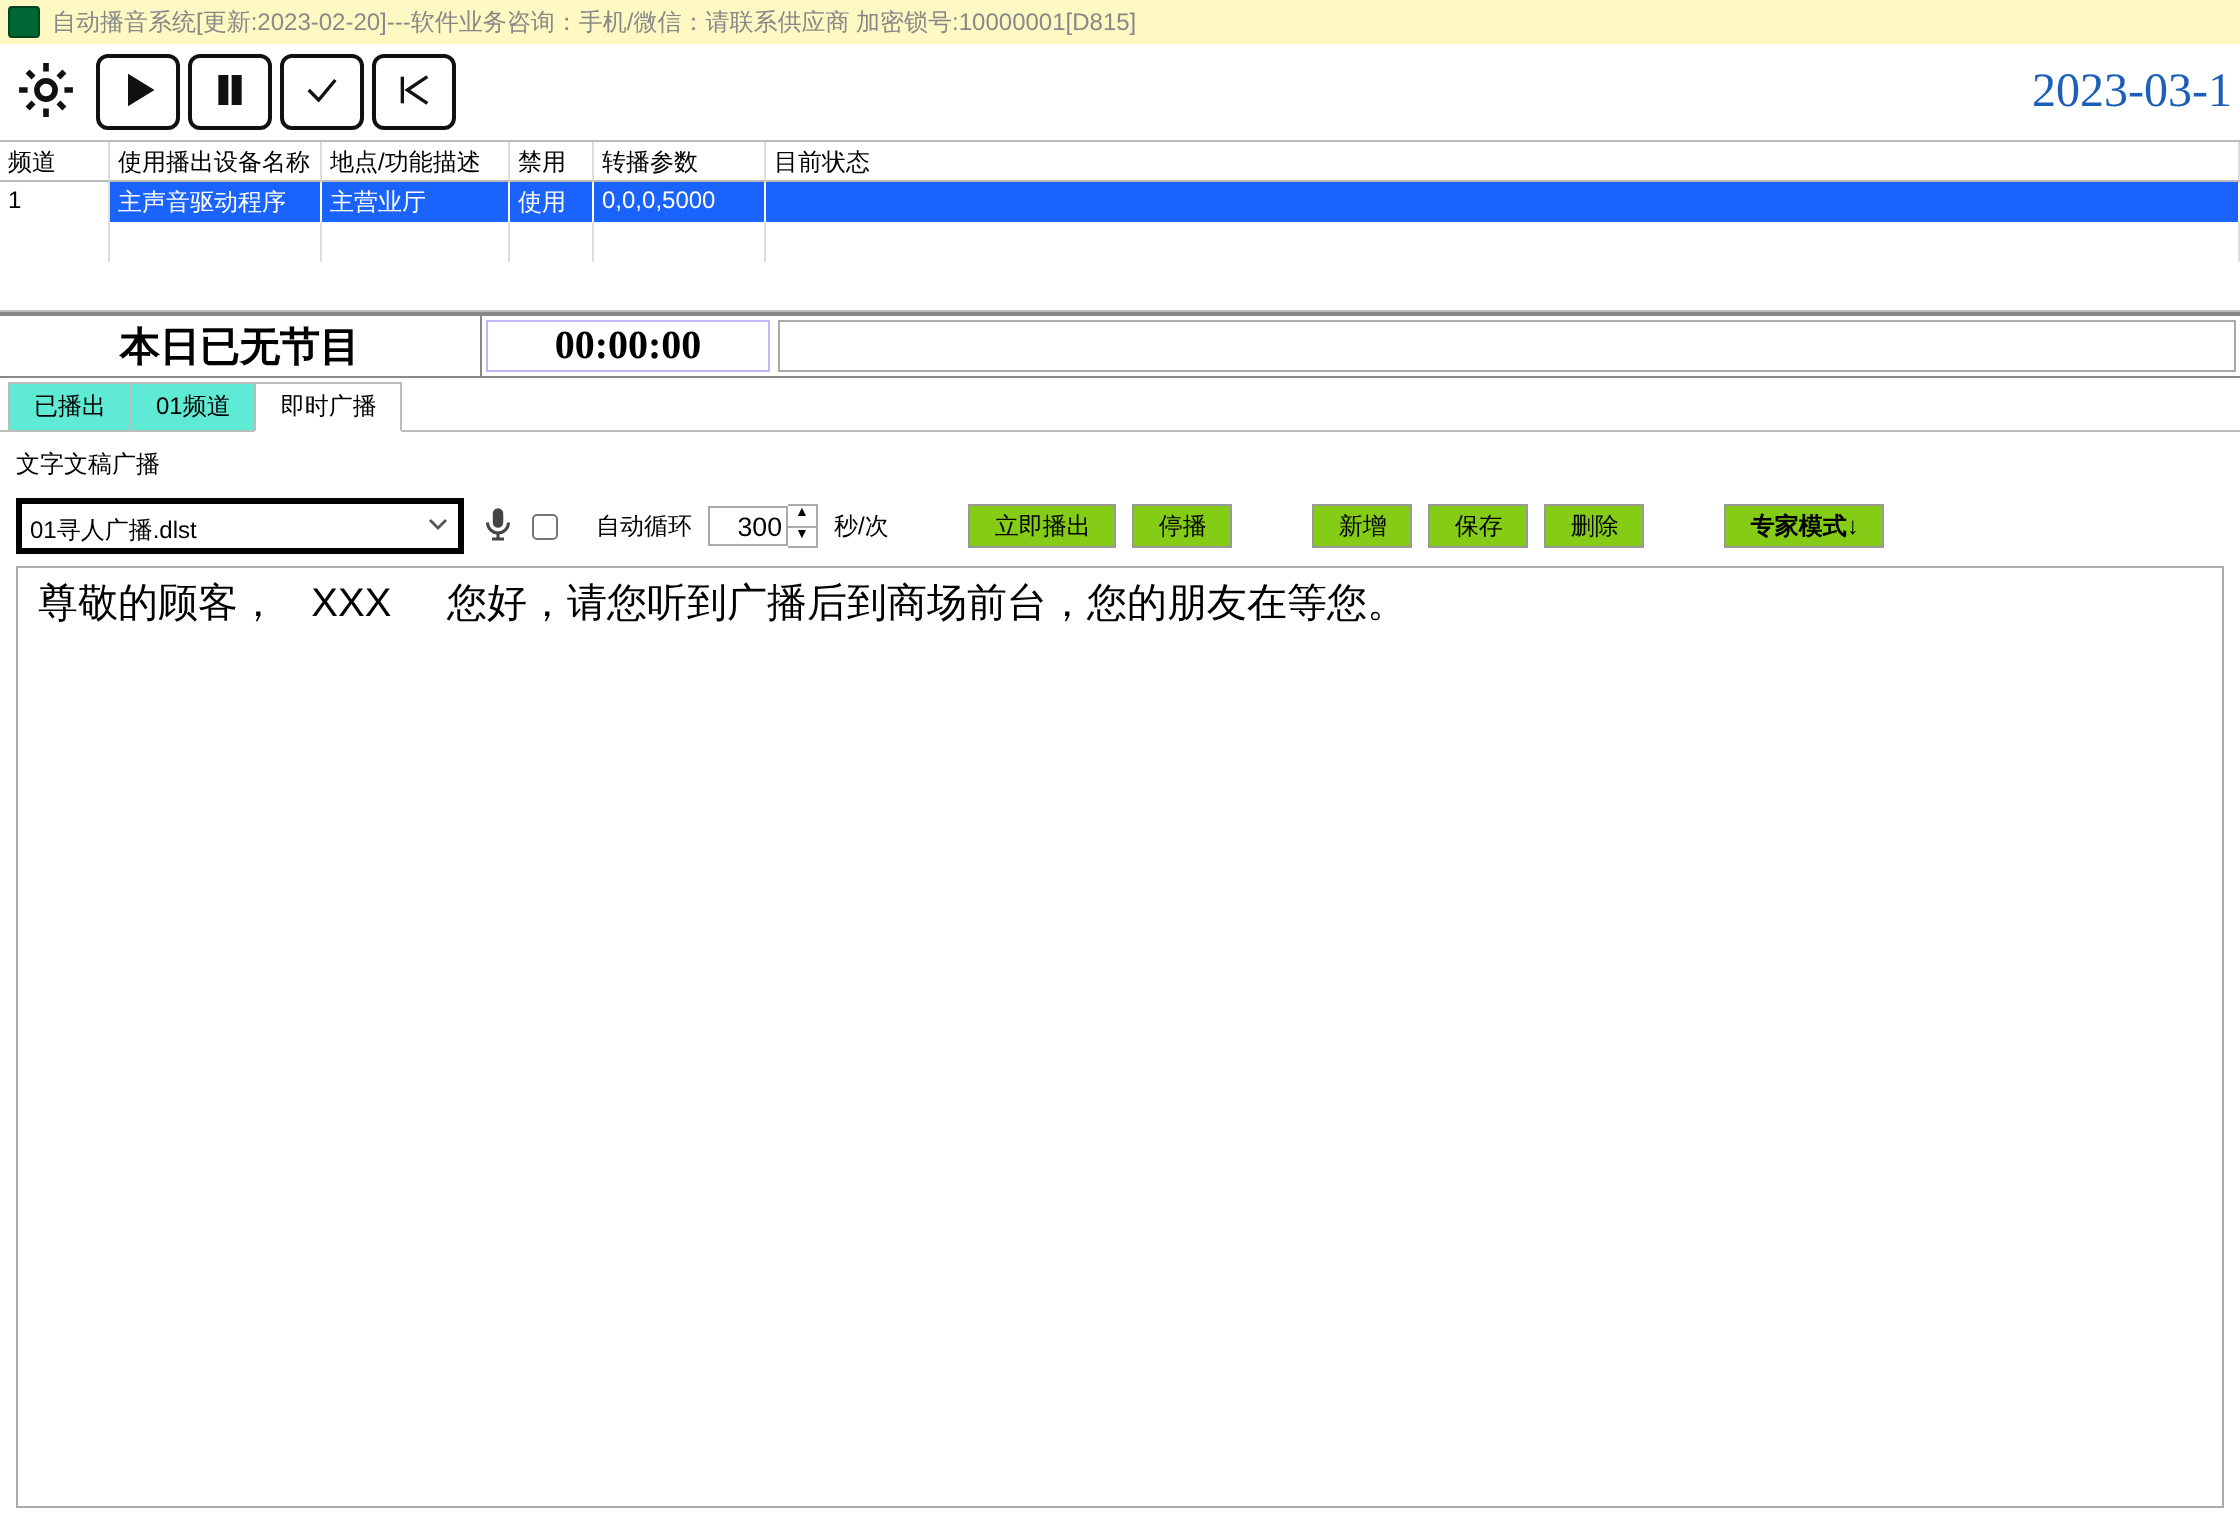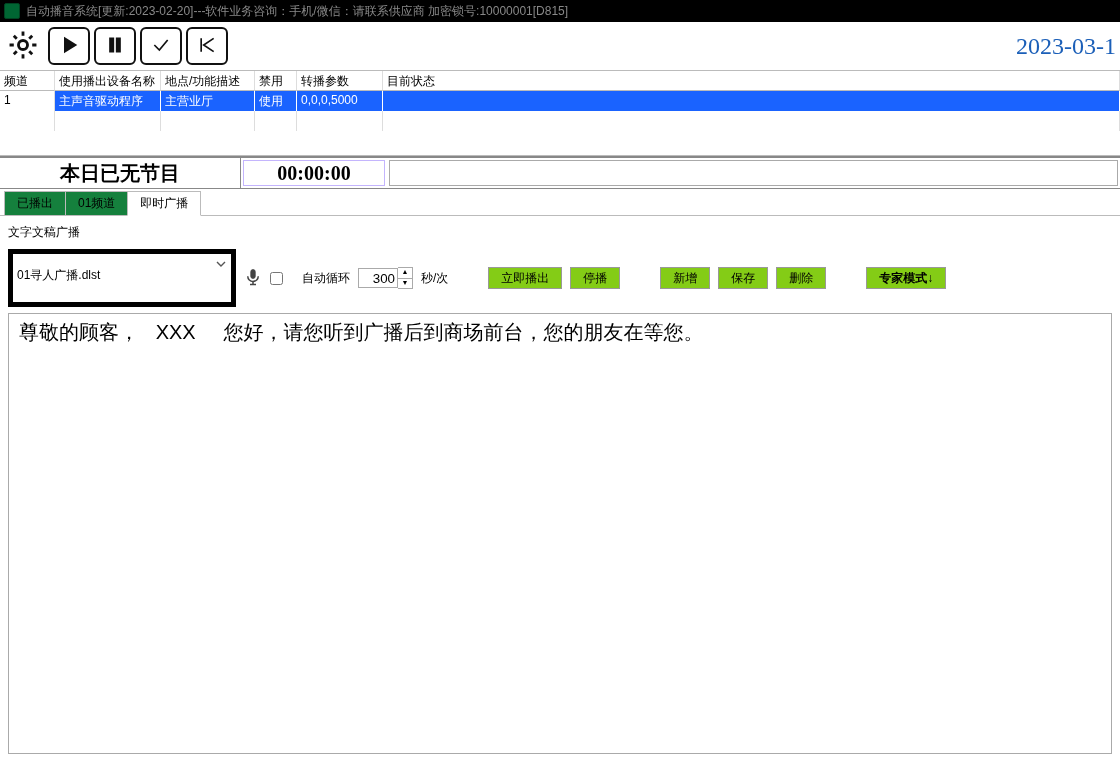--- a/index.html
+++ b/index.html
@@ -1,19 +1,19 @@
 <!DOCTYPE html>
 <html><head>
 <meta charset="utf-8">
 <style>
   html,body{margin:0;padding:0;height:100%;font-family:"Microsoft YaHei","SimSun",Arial,sans-serif;font-size:12px;color:#000;background:#fff;overflow:hidden}
   .root{width:1120px;height:760px;display:flex;flex-direction:column;box-sizing:border-box}
 
   
-  .titlebar{height:22px;display:flex;align-items:center;padding:0 4px;gap:6px;background:#000000;color:#888;font-size:12px}
+  .titlebar{height:22px;display:flex;align-items:center;padding:0 4px;gap:6px;background:#fef9c3;color:#888;font-size:12px}
   .app-icon{width:14px;height:14px;background:#063;display:inline-block;border:1px solid #042;border-radius:2px}
 
   
   .toolbar{height:40px;display:flex;align-items:center;padding:4px 2px;gap:4px}
   .toolbar .btn{width:38px;height:34px;display:flex;align-items:center;justify-content:center;border:2px solid #111;border-radius:6px;background:#fff;cursor:pointer}
   .toolbar .btn svg{width:20px;height:20px;stroke:#111;stroke-width:2;fill:none}
   .toolbar .gear{width:42px;height:38px;border:none}
   .toolbar .gear svg{width:34px;height:34px;stroke:#111;stroke-width:2;fill:none}
   .toolbar .spacer{flex:1}
   .big-date{color:#1b5fb8;font-size:24px;font-family:Liberation Serif, serif;padding-right:2px;white-space:nowrap}
@@ -35,28 +35,28 @@
   .grid-row .idx{background:#fff;border-right:1px solid #ddd}
 
   
   .progbar{display:flex;align-items:stretch;height:30px;border-top:2px solid #888;border-bottom:1px solid #888}
   .progbar .msg{width:240px;border-right:1px solid #888;display:flex;align-items:center;justify-content:center;font-size:20px;font-family:"KaiTi","STKaiti",serif;font-weight:600}
   .progbar .time{width:140px;border:1px solid #c4b5fd;margin:2px;display:flex;align-items:center;justify-content:center;font-family:Liberation Serif, serif;font-size:20px;font-weight:600}
   .progbar .rest{flex:1;border:1px solid #aaa;margin:2px}
 
   
   .tabs{display:flex;align-items:flex-end;height:24px;padding:2px 4px 0 4px;gap:0}
-  .tab{border:1px solid #bbb;border-bottom:none;padding:3px 12px;background:#15803d;cursor:pointer;margin-right:-1px;font-size:12px}
+  .tab{border:1px solid #bbb;border-bottom:none;padding:3px 12px;background:#5eead4;cursor:pointer;margin-right:-1px;font-size:12px}
   .tab.active{background:#fff;position:relative;top:1px;border-bottom:1px solid #fff}
 
   
   .panel{flex:1;display:flex;flex-direction:column;border-top:1px solid #bbb;padding:6px 8px;gap:6px;min-height:0}
   .panel-title{font-size:12px;padding:2px 0}
   .controls{display:flex;align-items:center;gap:8px;flex-wrap:nowrap}
-  .combo{width:210px;height:22px;border:5px solid #000000;display:flex;align-items:flex-start;padding:13px 4px;position:relative;background:#fff}
+  .combo{width:210px;height:22px;border:3px solid #000000;display:flex;align-items:flex-end;padding:0 4px;position:relative;background:#fff}
   .combo .arrow{position:absolute;right:2px;top:2px;width:16px;height:16px;display:flex;align-items:center;justify-content:center}
   .mic svg{width:18px;height:22px;stroke:#444;fill:#444}
   .chk{display:flex;align-items:center;gap:19px}
   .chk input{margin:0}
   .spin{display:flex;align-items:center}
   .spin input{width:34px;height:18px;border:1px solid #aaa;text-align:right;padding:0 2px}
   .spin .arrows{width:14px;height:20px;display:flex;flex-direction:column;border:1px solid #aaa;border-left:none}
   .spin .arrows span{flex:1;font-size:7px;line-height:8px;text-align:center;cursor:pointer;border-bottom:1px solid #aaa}
   .spin .arrows span:last-child{border-bottom:none}
   .wbtn{height:22px;padding:0 12px;border:1px solid #999;background:#84cc16;cursor:pointer;font-size:12px}

